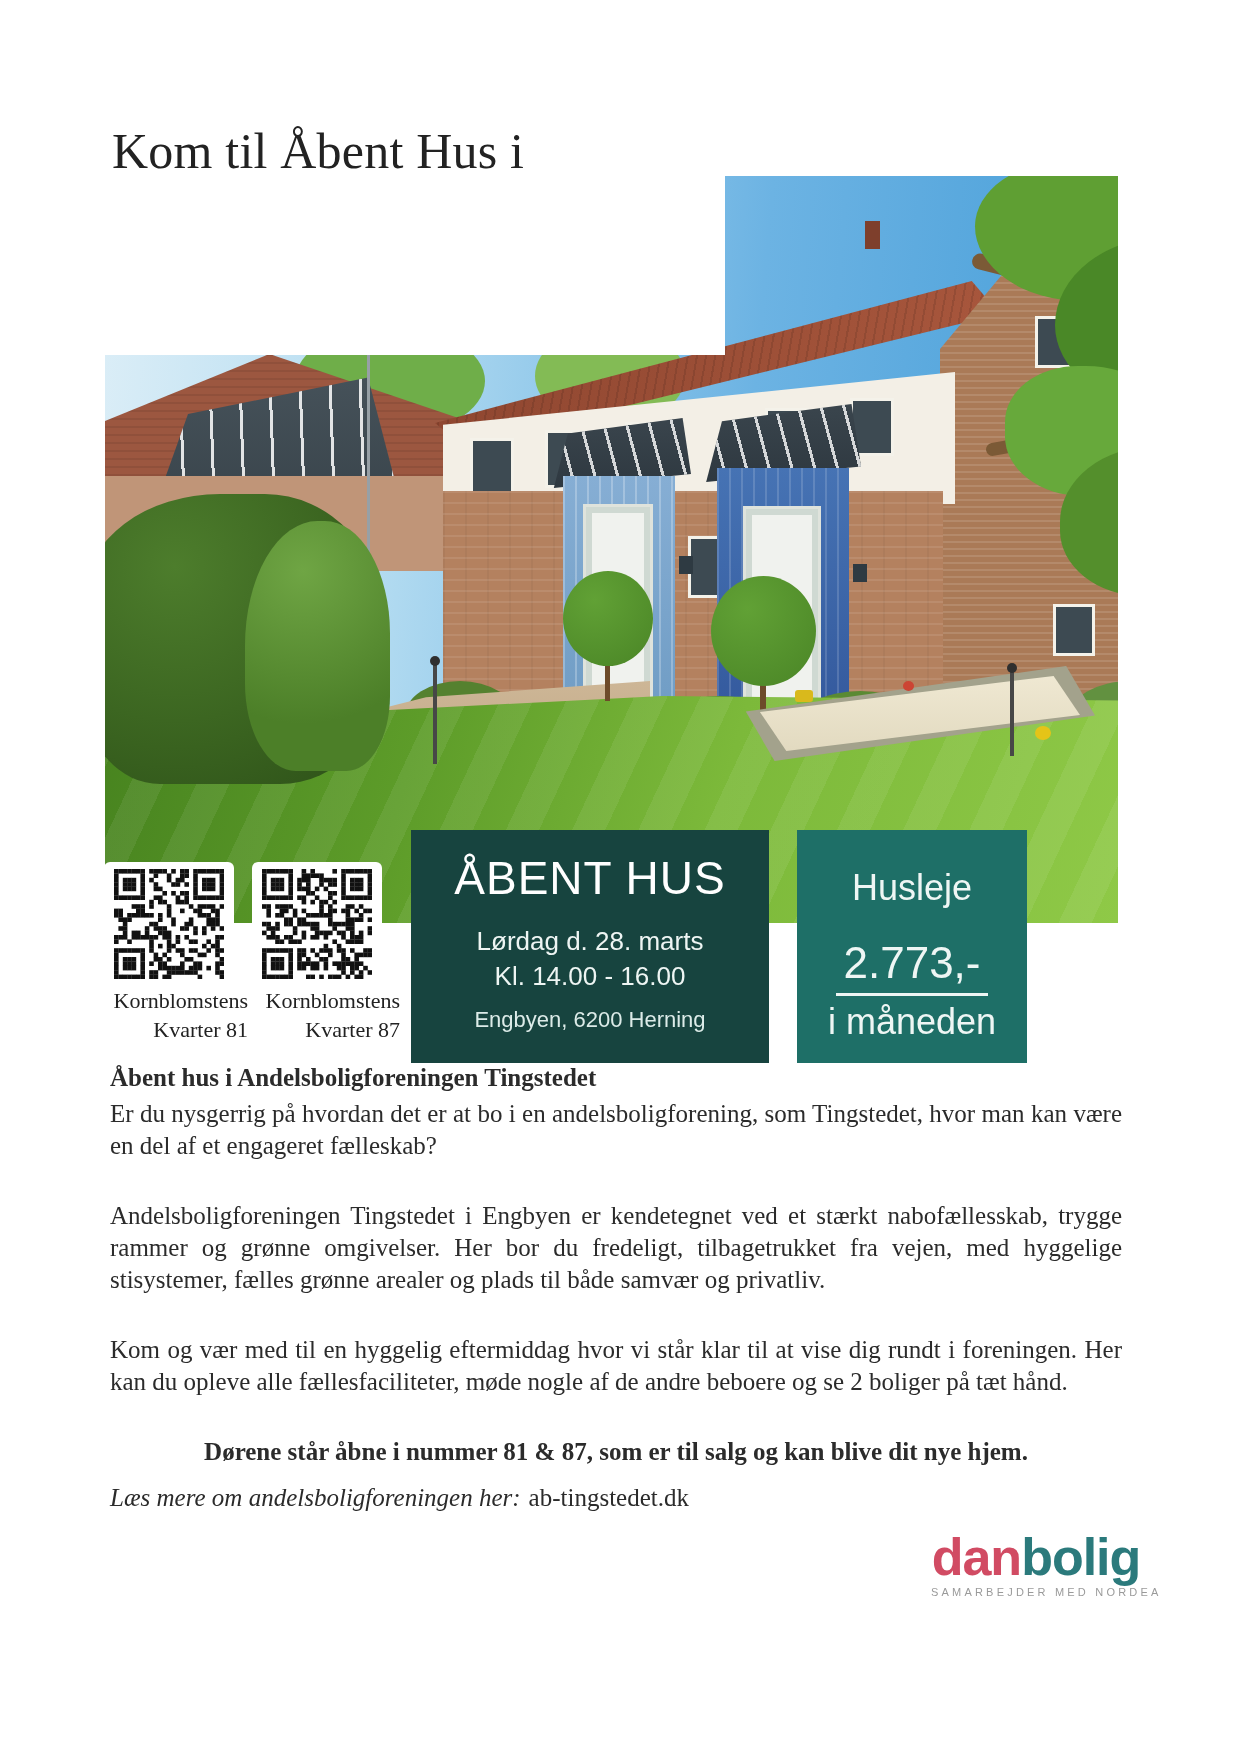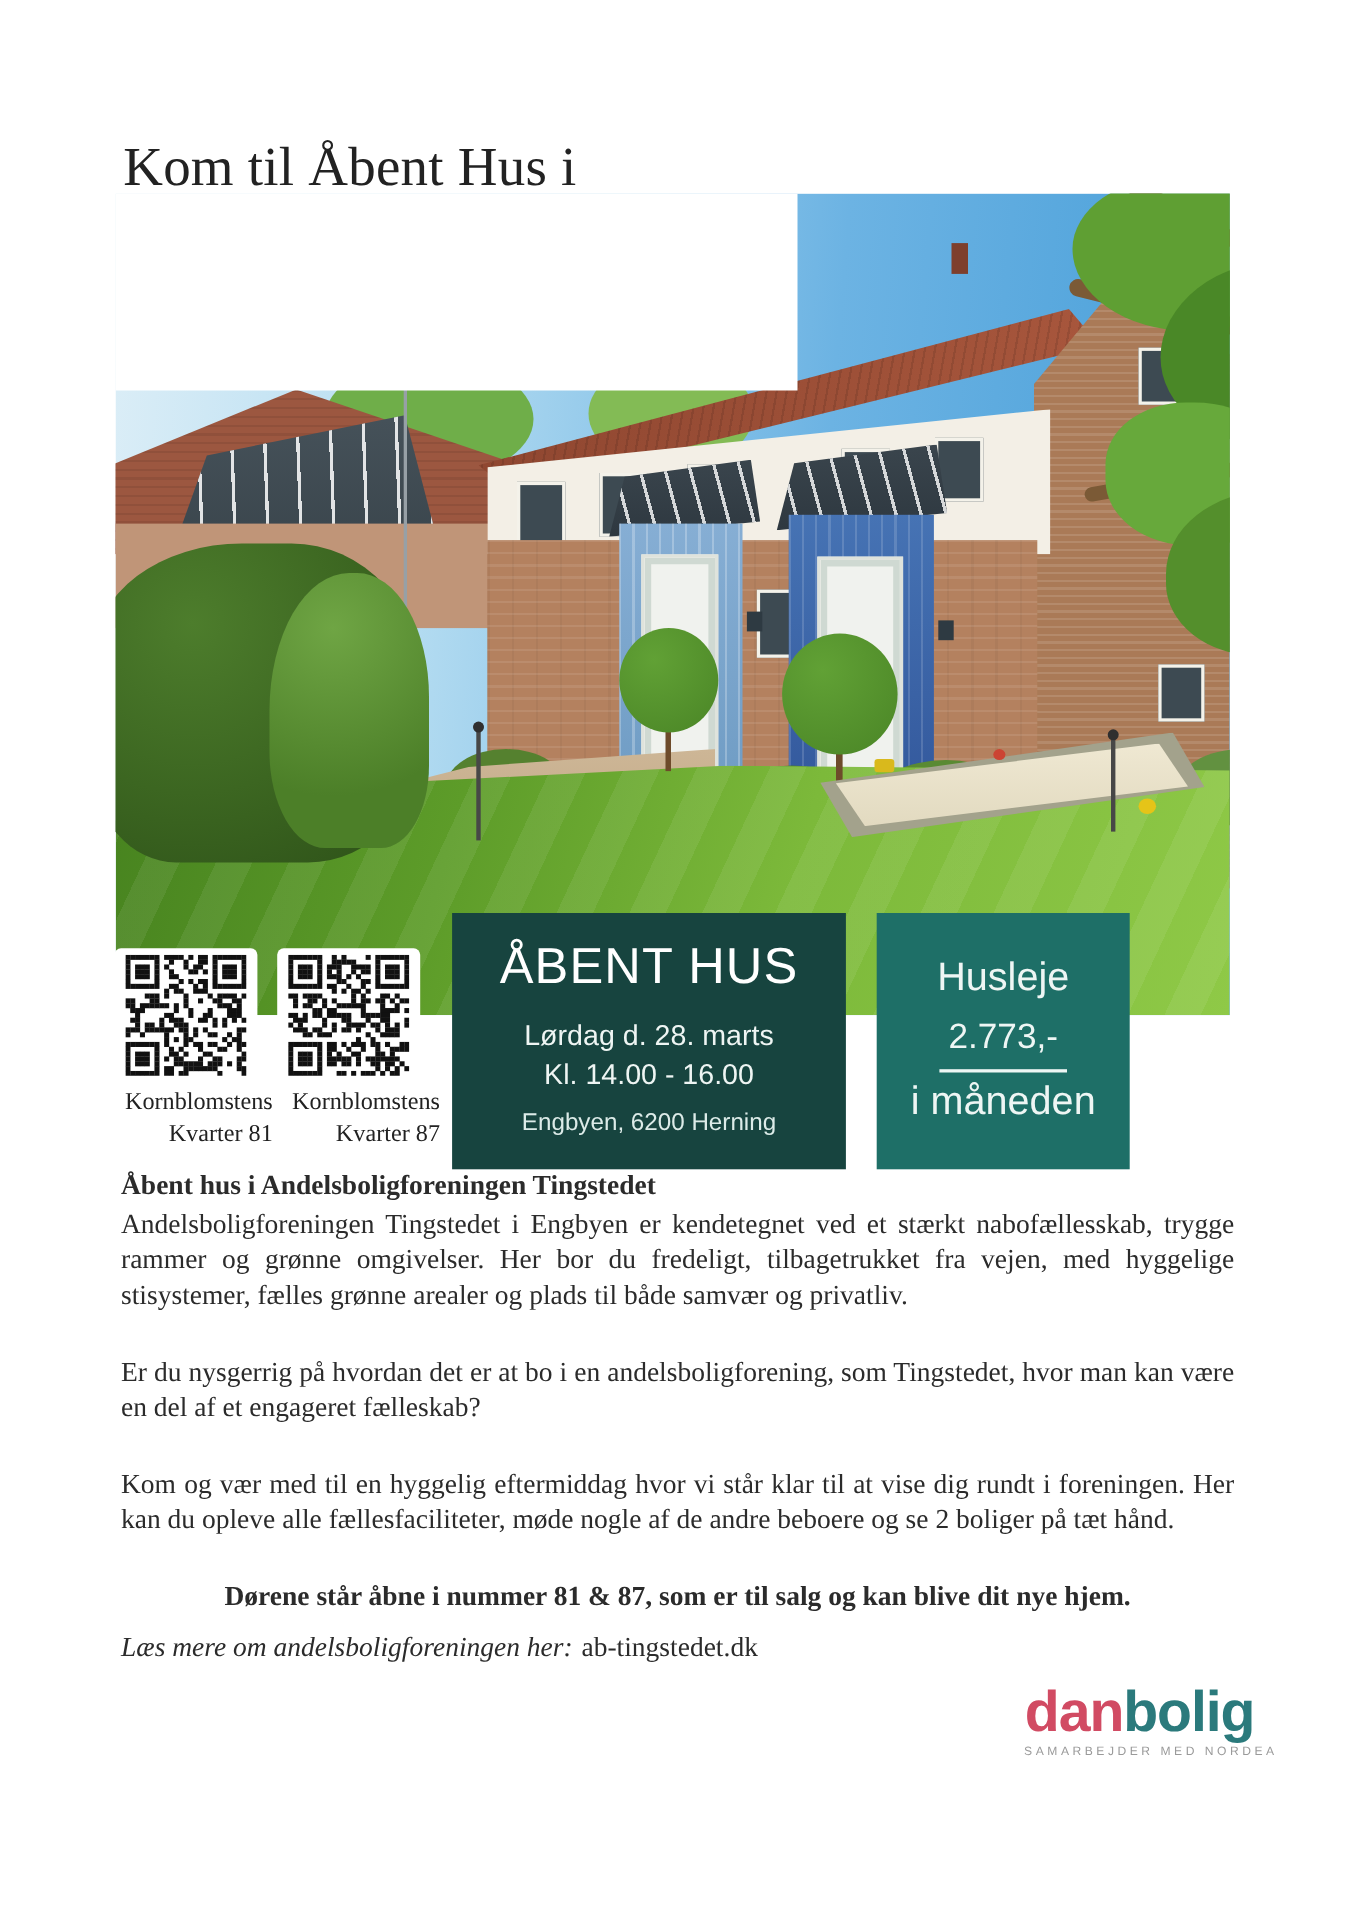--- a/index.html
+++ b/index.html
@@ -70,21 +70,21 @@
   
   .openbox{position:absolute;left:411px;top:830px;width:358px;height:233px;background:#17443f;
            color:#eef5f3;text-align:center;font-family:"Liberation Sans",sans-serif;z-index:6;}
   .openbox .h{margin-top:22px;font-size:46px;line-height:52px;letter-spacing:1px;color:#fff;}
   .openbox .d{margin-top:20px;font-size:26px;line-height:35px;}
   .openbox .t{font-size:26px;line-height:34px;}
   .openbox .a{margin-top:12px;font-size:22px;line-height:29px;color:#dcebe8;}
   .rentbox{position:absolute;left:797px;top:830px;width:230px;height:233px;background:#1e6f67;
            color:#eef6f4;text-align:center;font-family:"Liberation Sans",sans-serif;z-index:6;}
   .rentbox .l1{margin-top:32px;font-size:36px;line-height:52px;}
-  .rentbox .l2{font-size:32px;line-height:56px;}
+  .rentbox .l2{font-size:44px;line-height:56px;margin-top:21px;}
   .rentbox .l2 span{display:inline-block;border-bottom:3px solid #eef6f4;padding:0 8px 2px;}
   .rentbox .l3{font-size:36px;line-height:52px;}
 
   
   .copy{position:absolute;left:110px;top:1062px;width:1012px;font-size:25px;line-height:32px;color:#2b2b2b;}
   .copy p{margin:0 0 38px;text-align:justify;}
   .copy .bh{font-weight:bold;margin:0 0 4px;font-size:25px;}
   .copy .bold-line{font-weight:bold;margin:0 0 14px;text-align:center;}
   .copy .read{font-style:italic;text-align:left;margin:0;}
   .copy .read .url{font-style:normal;margin-left:8px;}
@@ -807,22 +807,22 @@
   </div>
 
   <div class="rentbox">
     <div class="l1">Husleje</div>
     <div class="l2"><span>2.773,-</span></div>
     <div class="l3">i måneden</div>
   </div>
 
   <div class="copy">
     <div class="bh">Åbent hus i Andelsboligforeningen Tingstedet</div>
+    <p>Er du nysgerrig på hvordan det er at bo i en andelsboligforening, som Tingstedet, hvor man kan være en del af et engageret fælleskab?</p>
     <p>Andelsboligforeningen Tingstedet i Engbyen er kendetegnet ved et stærkt nabofællesskab, trygge rammer og grønne omgivelser. Her bor du fredeligt, tilbagetrukket fra vejen, med hyggelige stisystemer, fælles grønne arealer og plads til både samvær og privatliv.</p>
-    <p>Er du nysgerrig på hvordan det er at bo i en andelsboligforening, som Tingstedet, hvor man kan være en del af et engageret fælleskab?</p>
     <p>Kom og vær med til en hyggelig eftermiddag hvor vi står klar til at vise dig rundt i foreningen. Her kan du opleve alle fællesfaciliteter, møde nogle af de andre beboere og se 2 boliger på tæt hånd.</p>
     <div class="bold-line">Dørene står åbne i nummer 81 &amp; 87, som er til salg og kan blive dit nye hjem.</div>
     <div class="read">
       <span>Læs mere om andelsboligforeningen her:</span><span class="url">ab-tingstedet.dk</span>
     </div>
   </div>
 
 
   <div class="logo">
     <div class="word">

